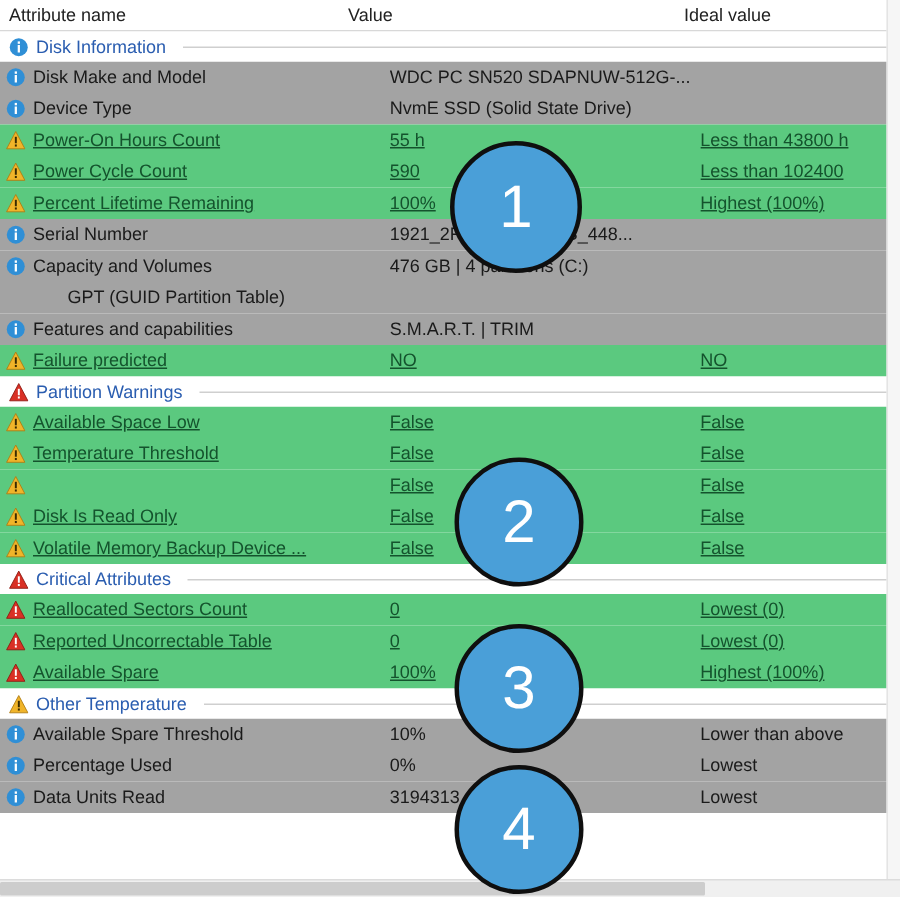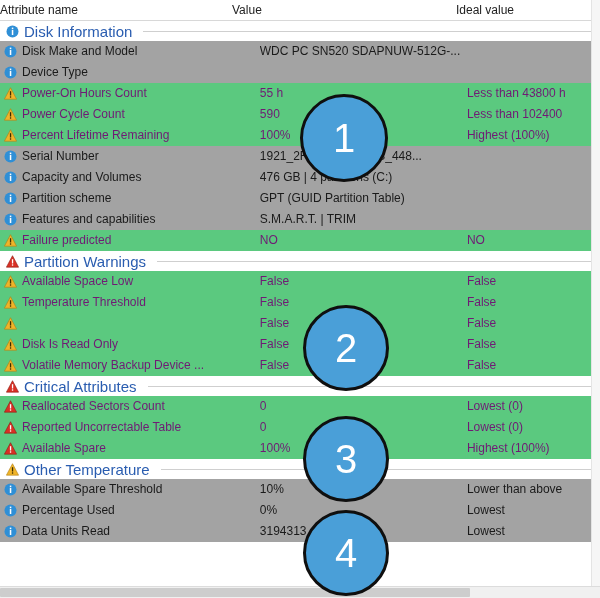--- a/index.html
+++ b/index.html
@@ -28,40 +28,41 @@
   
   .header {
     display: flex;
     height: 20px;
     align-items: center;
     background: #ffffff;
     border-bottom: 1px solid #d8d8d8;
     font-size: 12px;
     color: #222;
   }
-  .col-name { width: 232px; box-sizing: border-box; }
+  .col-name { width: 232px; padding-left: 6px; box-sizing: border-box; }
   .col-value { width: 224px; box-sizing: border-box; }
   .col-ideal { width: 144px; box-sizing: border-box; }
   .header .col-name,
   .header .col-value,
   .header .col-ideal { overflow: hidden; white-space: nowrap; }
 
   
   .rows { position: relative; }
   .row {
     display: flex;
     align-items: center;
     height: 21px;
     box-sizing: border-box;
     font-size: 12px;
     border-bottom: 1px solid rgba(255,255,255,0);
   }
   .row.green {
     background: #5bc97f;
-    color: #701a75;
+    color: #14532d;
+    text-decoration: underline;
   }
   .row.white { background: #a3a3a3; }
   .row .cell {
     overflow: hidden;
     white-space: nowrap;
     text-overflow: ellipsis;
   }
   .row .cell.name {
     width: 232px;
     padding-left: 4px;
@@ -86,21 +87,21 @@
     align-items: center;
     height: 20px;
     background: #ffffff;
     padding-left: 6px;
     box-sizing: border-box;
     gap: 5px;
     position: relative;
   }
   .section .sec-label {
     color: #2a5db0;
-    font-size: 15px;
+    font-size: 12px;
   }
   .section .sec-rule {
     flex: 1;
     height: 1px;
     background: #cfcfcf;
     margin-left: 6px;
     margin-right: 2px;
   }
 
   
@@ -204,20 +205,21 @@
         <div class="cell name">
           <span class="ico">
             <svg width="13" height="13" viewBox="0 0 13 13">
               <circle cx="6.5" cy="6.5" r="6" fill="#2f8fd6"></circle>
               <rect x="5.8" y="5" width="1.5" height="5" fill="#ffffff"></rect>
               <rect x="5.8" y="2.6" width="1.5" height="1.6" fill="#ffffff"></rect>
             </svg>
           </span>
           <span>Device Type</span>
         </div>
+        <div class="cell value">NvmE SSD (Solid State Drive)</div>
         <div class="cell ideal"></div>
       </div>
       <div class="row green">
         <div class="cell name">
           <span class="ico">
             <svg width="13" height="13" viewBox="0 0 13 13">
               <path d="M6.5 0.7 L12.6 12.2 L0.4 12.2 Z" fill="#f0b429" stroke="#b07d12" stroke-width="0.6"></path>
               <rect x="5.9" y="4.2" width="1.3" height="4.3" fill="#3a2b00"></rect>
               <rect x="5.9" y="9.3" width="1.3" height="1.4" fill="#3a2b00"></rect>
             </svg>
@@ -277,30 +279,20 @@
               <rect x="5.8" y="5" width="1.5" height="5" fill="#ffffff"></rect>
               <rect x="5.8" y="2.6" width="1.5" height="1.6" fill="#ffffff"></rect>
             </svg>
           </span>
           <span>Capacity and Volumes</span>
         </div>
         <div class="cell value">476 GB | 4 partitions (C:)</div>
         <div class="cell ideal"></div>
       </div>
       <div class="row white">
-        <div class="cell name">
-          <span class="ico">
-            <svg width="13" height="13" viewBox="0 0 13 13">
-              <circle cx="6.5" cy="6.5" r="6" fill="#2f8fd6"></circle>
-              <rect x="5.8" y="5" width="1.5" height="5" fill="#ffffff"></rect>
-              <rect x="5.8" y="2.6" width="1.5" height="1.6" fill="#ffffff"></rect>
-            </svg>
-          </span>
-          <span>Partition scheme</span>
-        </div>
         <div class="cell value">GPT (GUID Partition Table)</div>
         <div class="cell ideal"></div>
       </div>
       <div class="row white">
         <div class="cell name">
           <span class="ico">
             <svg width="13" height="13" viewBox="0 0 13 13">
               <circle cx="6.5" cy="6.5" r="6" fill="#2f8fd6"></circle>
               <rect x="5.8" y="5" width="1.5" height="5" fill="#ffffff"></rect>
               <rect x="5.8" y="2.6" width="1.5" height="1.6" fill="#ffffff"></rect>

